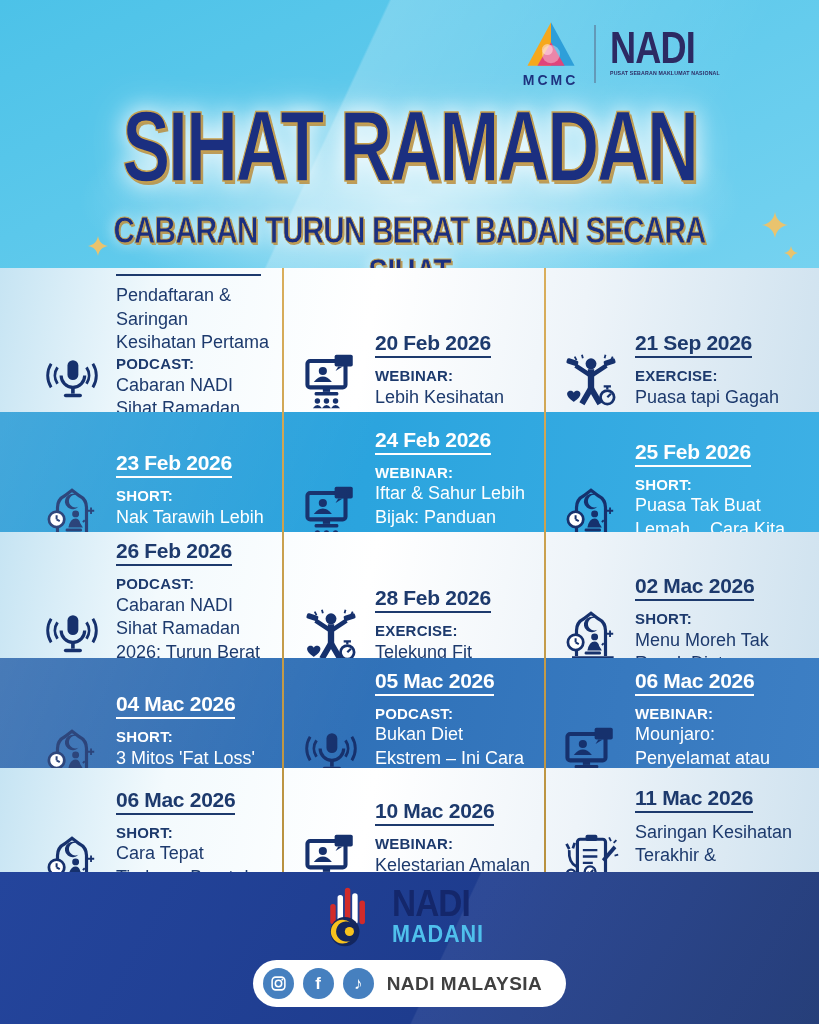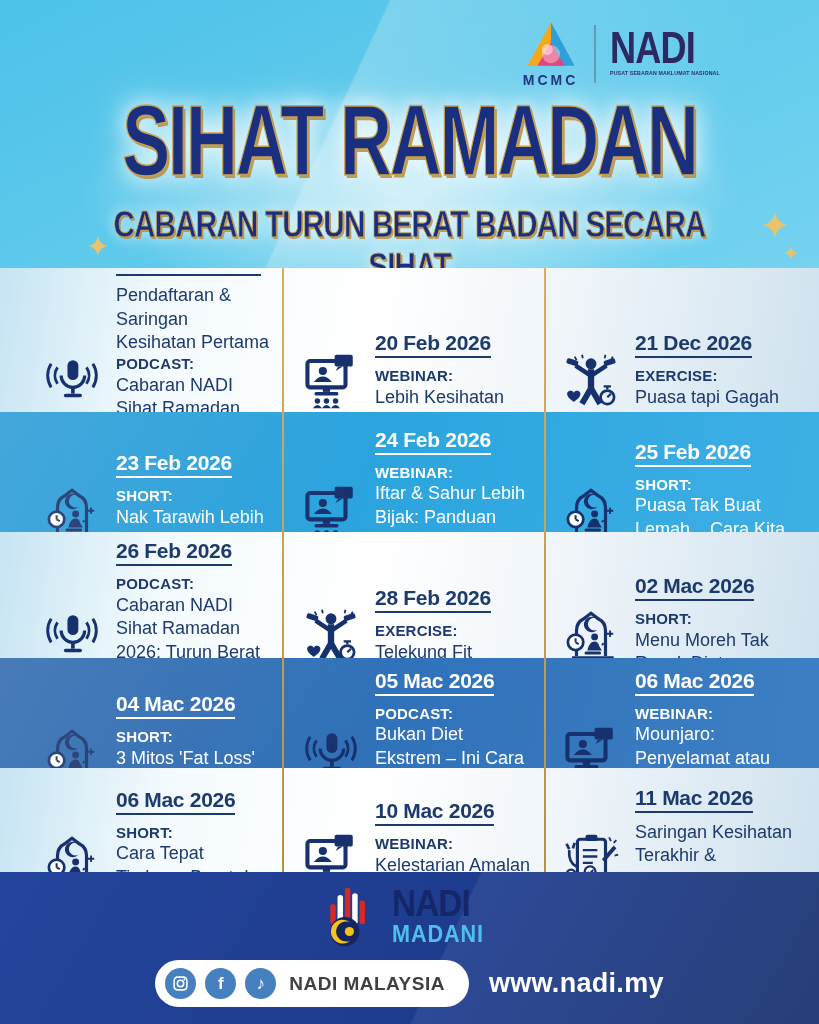--- a/index.html
+++ b/index.html
@@ -14,21 +14,21 @@
   .mcmc { display:flex; flex-direction:column; align-items:center; }
   .mcmc-label { font-size:14px; font-weight:bold; letter-spacing:3px; color:#1b2f7d; margin-top:2px; }
   .logo-div { width:2px; height:58px; background:rgba(90,110,140,.55); }
   .nadi-top { display:flex; flex-direction:column; }
   .nadi-word { font-size:44px; font-weight:bold; color:#2c2a63; line-height:.9;
                transform:scaleX(.82); transform-origin:left; letter-spacing:-1px; }
   .nadi-tag { font-size:9px; font-weight:bold; color:#2c2a63; white-space:nowrap;
               transform:scale(.58); transform-origin:left top; margin-top:3px; letter-spacing:.3px; }
 
   
-  .title-wrap { position:absolute; top:90px; left:0; width:100%; text-align:center; }
+  .title-wrap { position:absolute; top:96px; left:0; width:100%; text-align:center; }
   .title-wrap::before { content:''; position:absolute; left:50%; top:-10px; transform:translateX(-50%);
       width:720px; height:230px; background:radial-gradient(ellipse at center, rgba(255,255,255,.65) 0%, rgba(255,255,255,0) 65%); }
   .main-title { position:relative; font-size:100px; font-weight:bold; color:#1b2f80; line-height:1;
       letter-spacing:-3px; transform:scaleX(.72); transform-origin:center;
       -webkit-text-stroke:1.5px #c9a24d;
       text-shadow:3px 3px 0 rgba(185,141,62,.85), 0 0 24px rgba(255,255,255,.95), 0 0 46px rgba(255,255,255,.8); }
   .sub-title { position:relative; margin-top:14px; font-size:37px; font-weight:bold; color:#1b2f80;
       letter-spacing:-1px; transform:scaleX(.8); transform-origin:center;
       -webkit-text-stroke:.8px #c9a24d;
       text-shadow:2px 2px 0 rgba(185,141,62,.85), 0 0 16px rgba(255,255,255,.9); }
@@ -177,21 +177,21 @@
                 <rect x="5" y="8" width="13" height="6" rx="2" transform="rotate(18 11 11)" stroke="none"></rect>
                 <rect x="46" y="8" width="13" height="6" rx="2" transform="rotate(-18 53 11)" stroke="none"></rect>
                 <path d="M32 40L22 57M32 40l10 17" fill="none" stroke-width="6.5"></path>
                 <path d="M13 45c-2-4-9-2-7 3 1 3 7 7 7 7s6-4 7-7c2-5-5-7-7-3z" stroke="none"></path>
                 <circle cx="50" cy="50" r="7.5" fill="none" stroke-width="3"></circle>
                 <path d="M50 41v-3M46 38h8M50 50l4-4" fill="none" stroke-width="2.5"></path>
                 <path d="M14 5l2 4M22 3l1 4M48 3l-1 4M56 5l-2 4" fill="none" stroke-width="2"></path>
               </g>
             </svg>
           </span>
-          <div class="cell-body"><div class="cell-date">21 Dec 2026</div><div class="cell-label">EXERCISE:</div><div class="cell-text">Puasa tapi Gagah</div></div>
+          <div class="cell-body"><div class="cell-date">21 Sep 2026</div><div class="cell-label">EXERCISE:</div><div class="cell-text">Puasa tapi Gagah</div></div>
         </div>
       </div>
       <div class="grid-row sky r1">
         <div class="cell c0">
           <span class="cell-icon">
             <svg width="60" height="58" viewBox="0 0 64 64">
               <g fill="#16316d" stroke="#16316d">
                 <path d="M16 54V26q0-9 8-13l8-6 8 6q8 4 8 13v28" fill="none" stroke-width="3.5"></path>
                 <path d="M11 56h46" fill="none" stroke-width="3.5"></path>
                 <path d="M37 12a7 7 0 1 0 2 13 8.5 8.5 0 1 1-2-13z" stroke="none"></path>
@@ -444,17 +444,16 @@
           <svg width="17" height="17" viewBox="0 0 24 24" fill="none" stroke="#fff" stroke-width="2.2">
               <rect x="3" y="3" width="18" height="18" rx="5"></rect>
               <circle cx="12" cy="12" r="4.5"></circle>
               <circle cx="17.5" cy="6.5" r="1.4" fill="#fff" stroke="none"></circle>
             </svg>
         </span>
         <span class="soc">f</span>
         <span class="soc">♪</span>
         <span class="social-label">NADI MALAYSIA</span>
       </div>
-      <div class="website">www.nadi.my</div>
     </div>
   </div>
 
 </div>
 
 </body></html>

